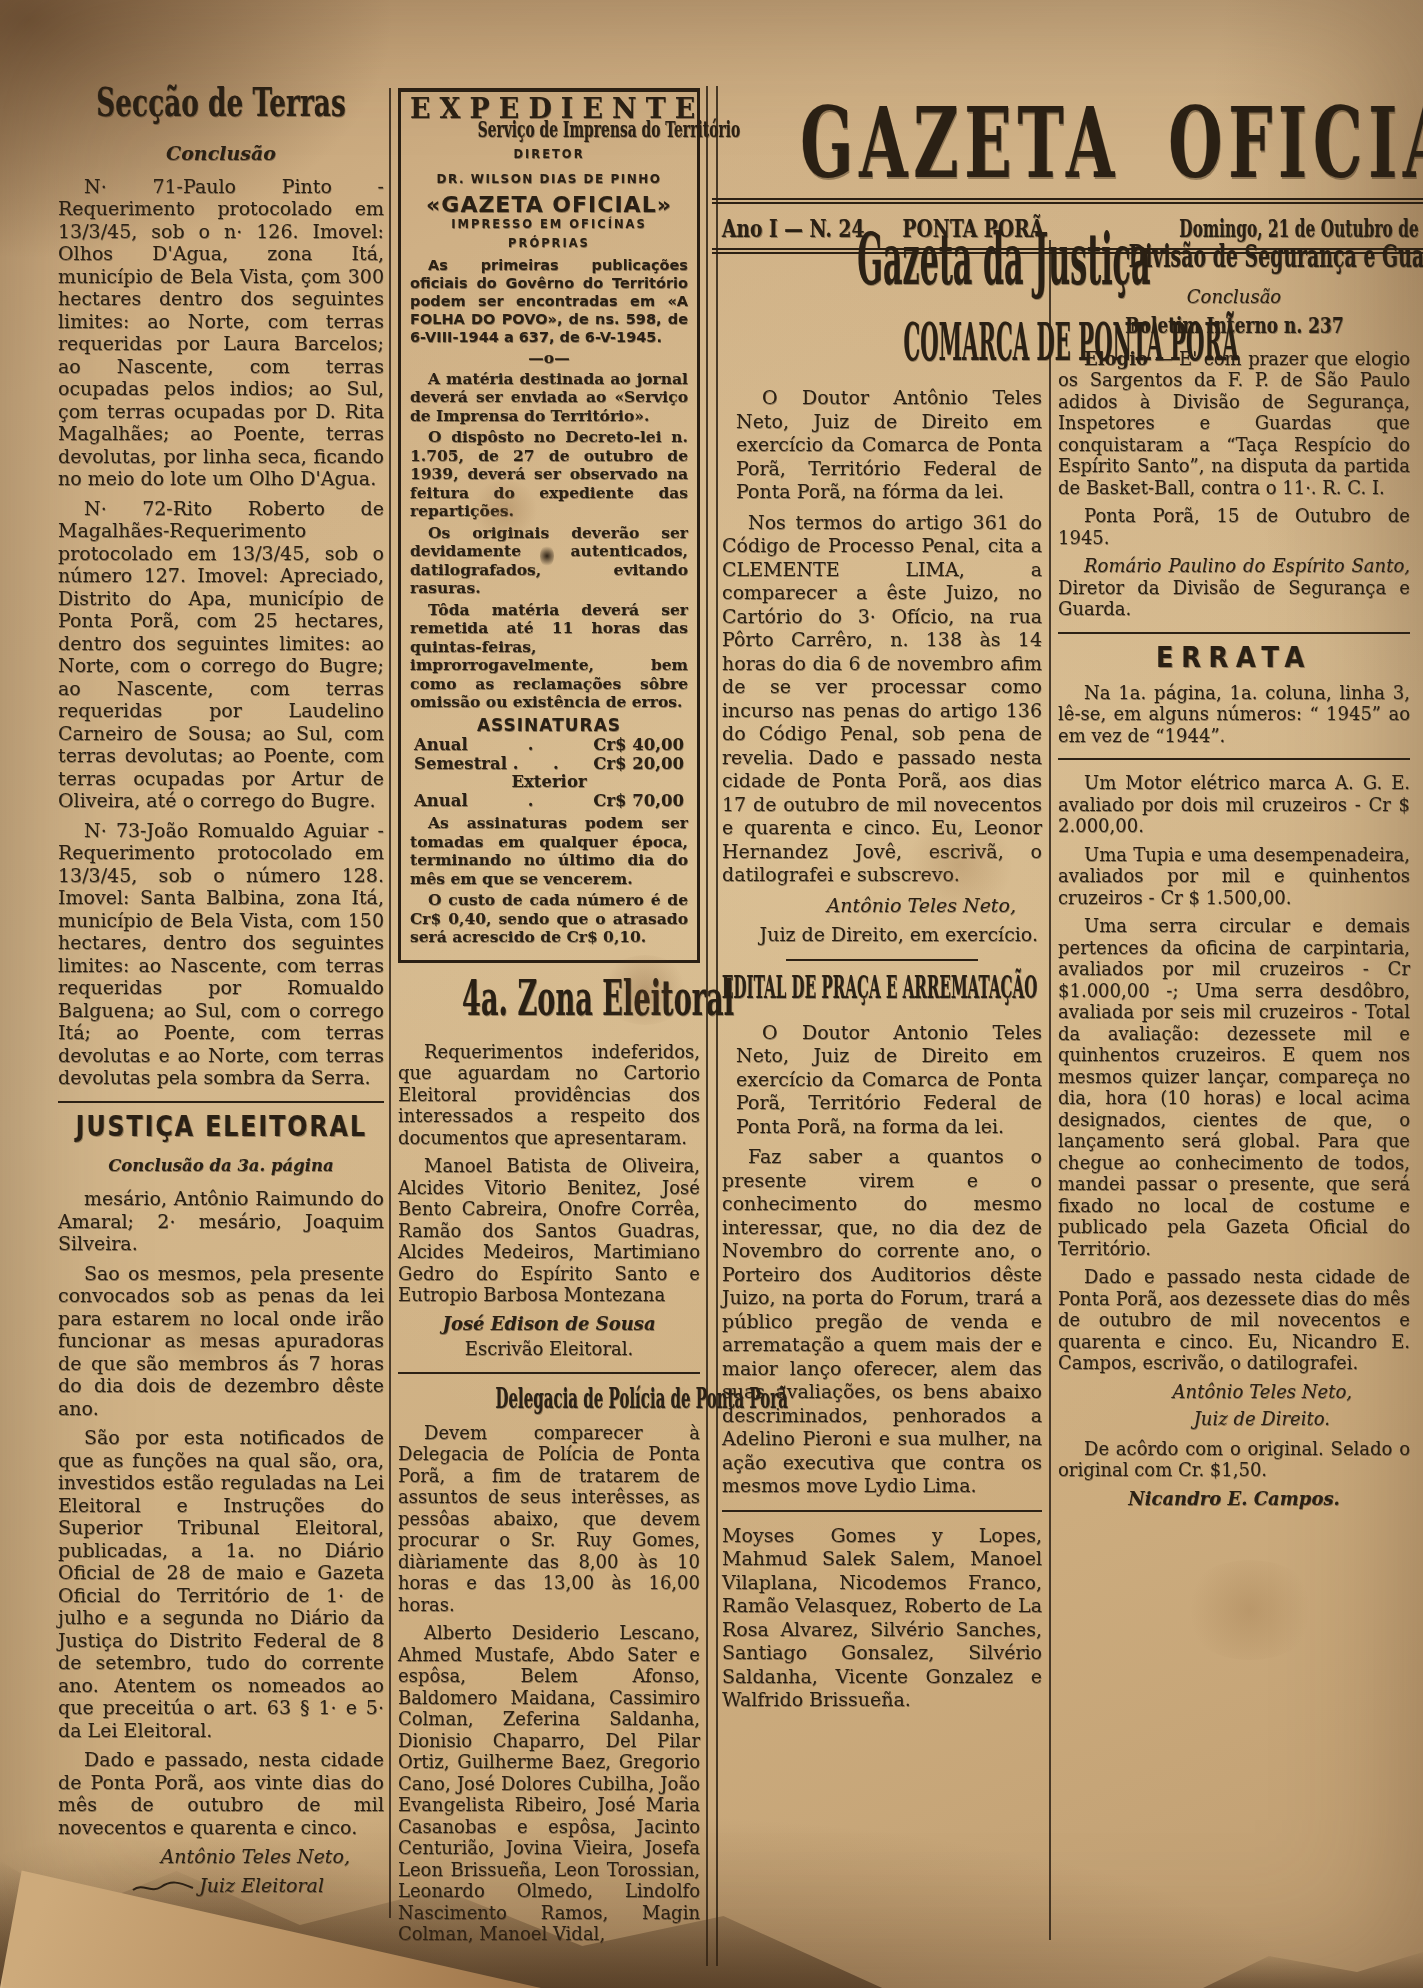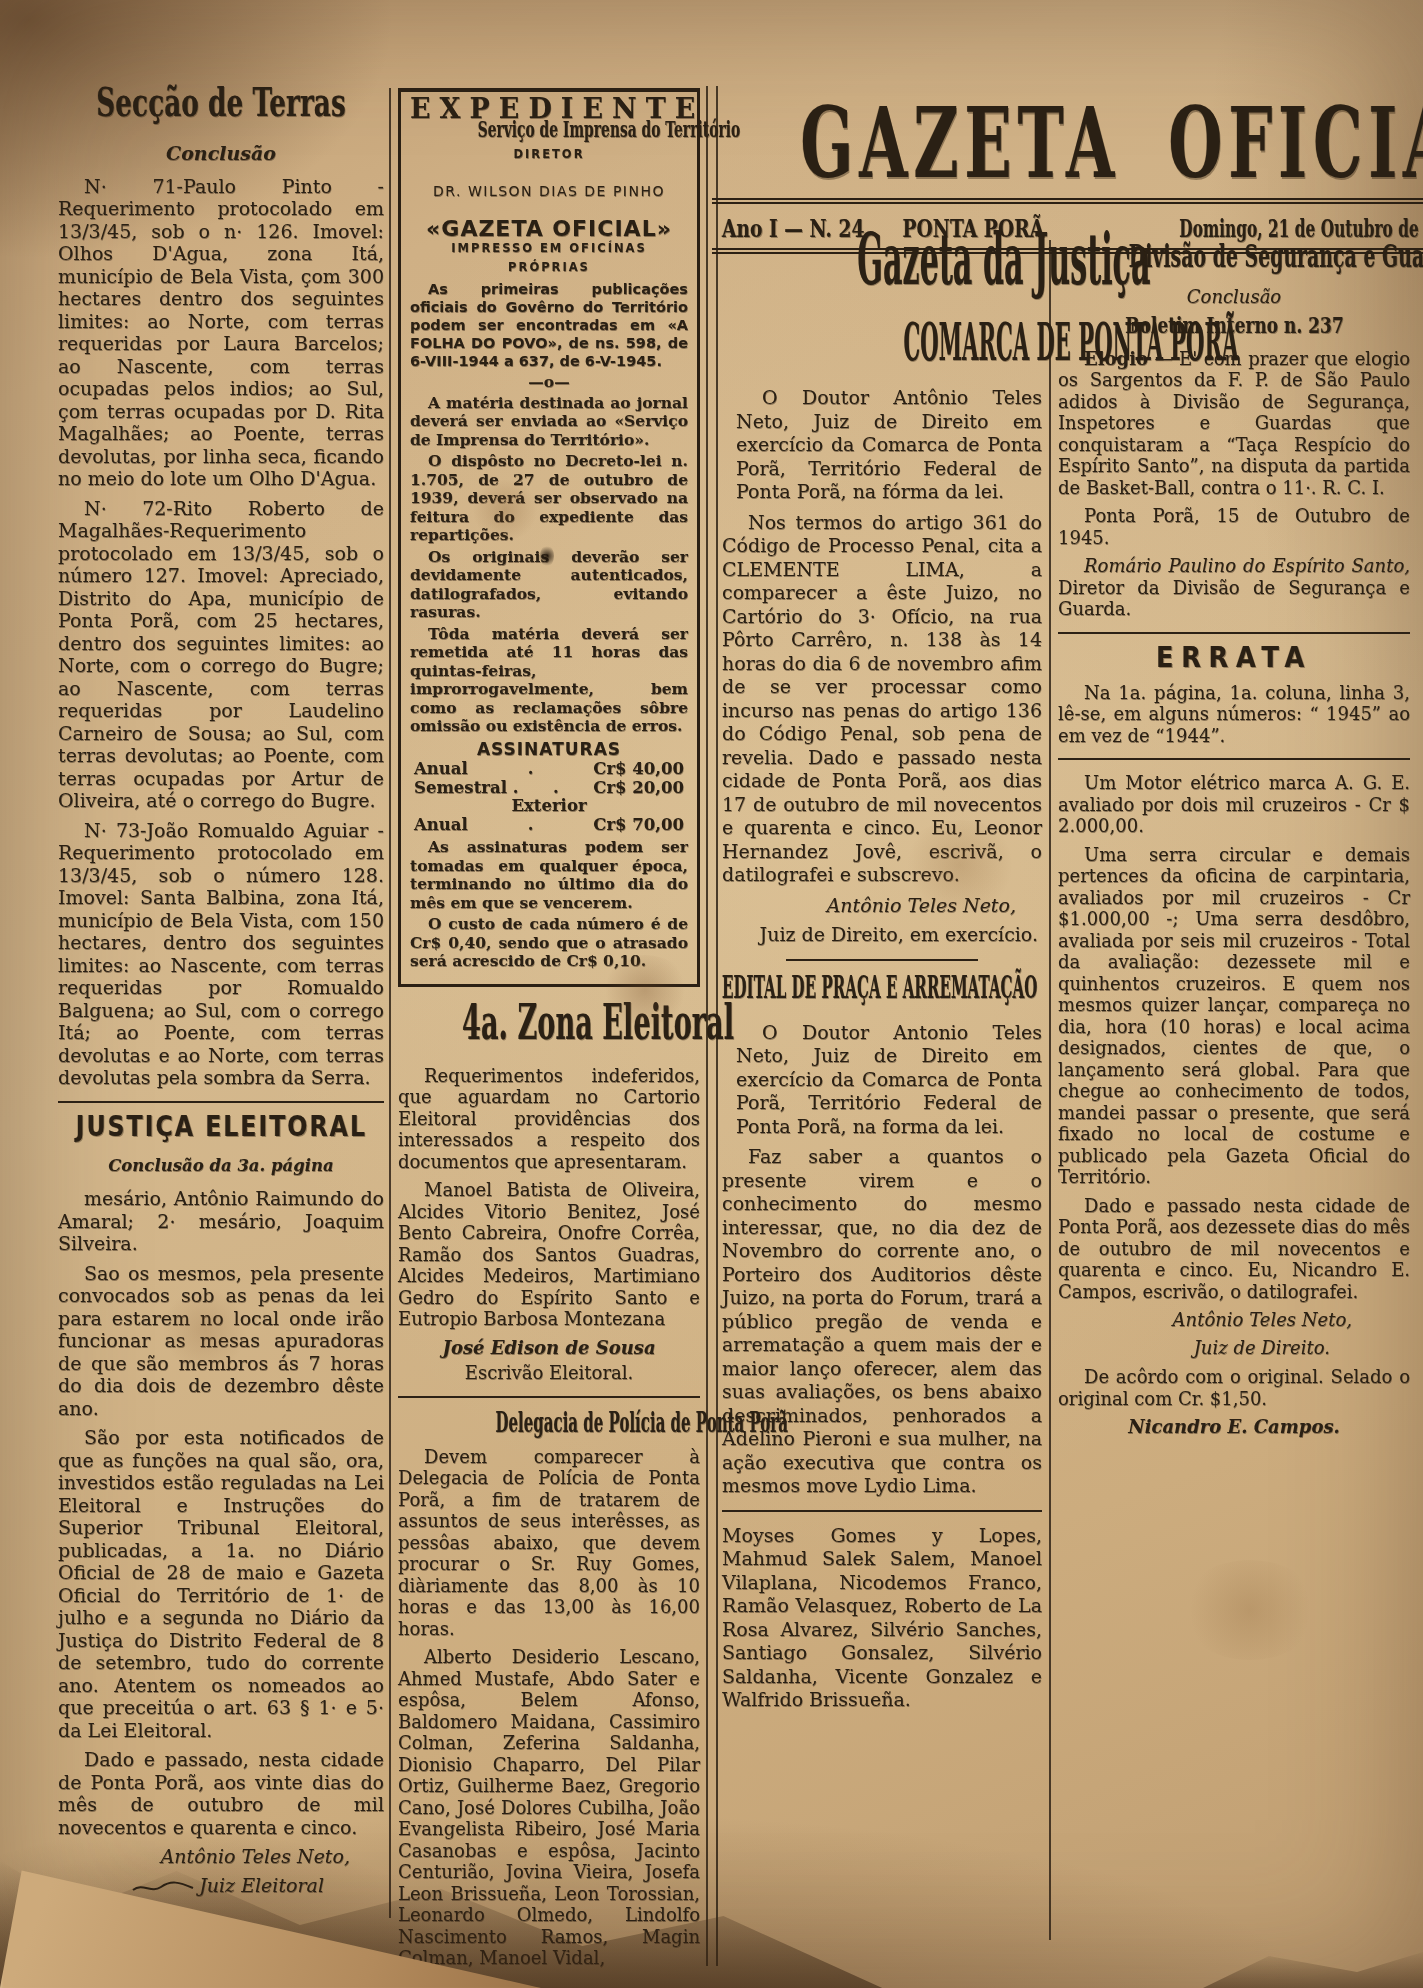--- a/index.html
+++ b/index.html
@@ -37,21 +37,21 @@
   .mast-title .st{font-size:78px;letter-spacing:7px;word-spacing:26px;transform:scale(.8,1.25);}
   .dateline{display:flex;justify-content:space-between;align-items:center;
     border-top:6px double #2b2014;border-bottom:6px double #2b2014;padding:5px 10px;height:34px;}
   
   .exp-box{border:3px solid #2b2014;border-top-width:4px;padding:8px 9px 10px;
     font-size:15.5px;line-height:18.5px;}
   .exp-box p{margin:0 0 3px 0;text-indent:18px;font-weight:bold;}
   .exp-title{margin:0;text-align:left;font-size:27px;font-weight:bold;letter-spacing:9px;
     font-family:"DejaVu Serif",serif;}
   .exp-small{text-align:center;font-size:11.5px;letter-spacing:2px;font-weight:bold;}
-  .exp-director{text-align:center;font-size:14px;font-weight:normal;letter-spacing:1.5px;margin:19px 0;}
+  .exp-director{text-align:center;font-size:12px;font-weight:bold;letter-spacing:1.5px;margin:7px 0;}
   .exp-paper{text-align:center;font-size:22px;font-weight:bold;letter-spacing:1px;margin:1px 0;}
   .exp-sep{text-align:center;font-weight:bold;margin:2px 0;}
   .exp-assin{text-align:center;font-weight:bold;font-size:17px;letter-spacing:1px;margin:4px 0 2px;}
   .rate-row{display:flex;justify-content:space-between;font-size:16.5px;font-weight:bold;padding:0 4px;}
   .rate-center{text-align:center;font-weight:bold;font-size:16.5px;}
   
   .stain{position:absolute;border-radius:50%;pointer-events:none;}
   .tear-shadow{position:absolute;left:0;bottom:0;width:62%;height:150px;
     background:linear-gradient(to top, rgba(56,36,18,.6), rgba(56,36,18,0) 85%);
     clip-path:polygon(0 15%,9% 48%,20% 22%,34% 58%,50% 34%,66% 72%,82% 52%,100% 100%,0 100%);}
@@ -191,20 +191,21 @@
     <p style="margin-top:6px;"><span class="b">Elogio</span><span> — E' com prazer que elogio os Sargentos da F. P. de São Paulo adidos à Divisão de Segurança, Inspetores e Guardas que conquistaram a “Taça Respício do Espírito Santo”, na disputa da partida de Basket-Ball, contra o 11·. R. C. I.</span></p>
     <p>Ponta Porã, 15 de Outubro de 1945.</p>
     <p><span class="it">Romário Paulino do Espírito Santo,</span><span> Diretor da Divisão de Segurança e Guarda.</span></p>
     <div class="hrule"></div>
     <div class="hl" style="height:36px;">
       <span class="st sans" style="font-size:27px;letter-spacing:8px;transform:scale(.95,1.05);">ERRATA</span>
     </div>
     <p>Na 1a. página, 1a. coluna, linha 3, lê-se, em alguns números: “ 1945” ao em vez de “1944”.</p>
     <div class="hrule"></div>
     <p>Um Motor elétrico marca A. G. E. avaliado por dois mil cruzeiros - Cr $ 2.000,00.</p>
+    <p>Uma Tupia e uma desempenadeira, avaliados por mil e quinhentos cruzeiros - Cr $ 1.500,00.</p>
     <p>Uma serra circular e demais pertences da oficina de carpintaria, avaliados por mil cruzeiros - Cr $1.000,00 -; Uma serra desdôbro, avaliada por seis mil cruzeiros - Total da avaliação: dezessete mil e quinhentos cruzeiros. E quem nos mesmos quizer lançar, compareça no dia, hora (10 horas) e local acima designados, cientes de que, o lançamento será global. Para que chegue ao conhecimento de todos, mandei passar o presente, que será fixado no local de costume e publicado pela Gazeta Oficial do Território.</p>
     <p>Dado e passado nesta cidade de Ponta Porã, aos dezessete dias do mês de outubro de mil novecentos e quarenta e cinco. Eu, Nicandro E. Campos, escrivão, o datilografei.</p>
     <div class="sig" style="padding-right:58px;">Antônio Teles Neto,</div>
     <div class="sig" style="padding-right:80px;">Juiz de Direito.</div>
     <p style="margin-top:8px;">De acôrdo com o original. Selado o original com Cr. $1,50.</p>
     <div class="sigc b">Nicandro E. Campos.</div>
   </section>
 
   <div class="stain" style="left:470px;top:480px;width:70px;height:60px;background:radial-gradient(circle,rgba(120,80,40,.25),transparent 70%);"></div>
   <div class="stain" style="left:600px;top:955px;width:90px;height:70px;background:radial-gradient(circle,rgba(110,70,35,.28),transparent 70%);"></div>

